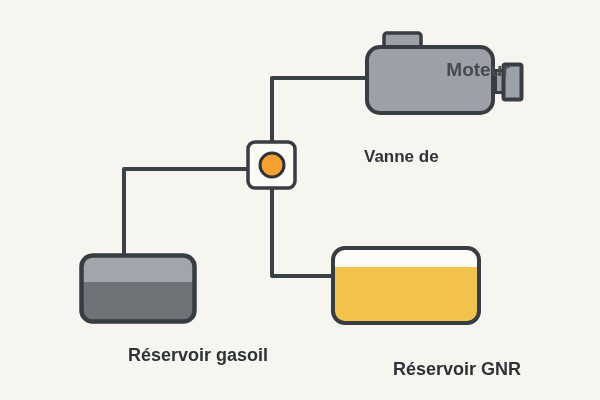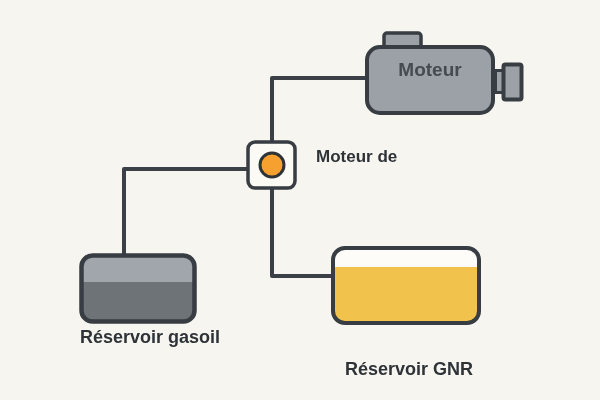--- a/index.html
+++ b/index.html
@@ -28,36 +28,37 @@
   .outline {
     stroke: #373d42;
   }
   .label {
     position: absolute;
     color: #2e3338;
     font-weight: 700;
     font-size: 18px;
     line-height: 21px;
     white-space: nowrap;
+    margin-left: 48px;
   }
   .label.center { text-align: center; }
   .engine-label {
     left: 365px; top: 59px; width: 130px;
     text-align: center;
     font-size: 19px;
     line-height: 21px;
     color: #454b50;
   }
   .valve-label {
     left: 316px; top: 146px;
     font-size: 17px;
     line-height: 22px;
     font-weight: 600;
   }
-  .diesel-tank-label { left: 60px;  top: 327px; width: 180px; }
+  .diesel-tank-label { left: 60px;  top: 345px; width: 180px; }
   .gnr-tank-label    { left: 319px; top: 359px; width: 180px; }
 </style>
 </head>
 <body>
 
 <div class="canvas">
 
   <svg class="diagram" viewBox="0 0 600 400">
     <defs>
       <clipPath id="clip-diesel-tank">
@@ -99,20 +100,20 @@
       <rect class="outline" x="248" y="142" width="47" height="46" rx="7" stroke-width="3.5" fill="#fbfaf5"></rect>
       <circle cx="272" cy="165" r="12" stroke="#2e3338" stroke-width="3" fill="#f6a12f"></circle>
     </g>
   </svg>
 
   <div class="label engine-label">
     <span>Moteur</span><br>
   </div>
 
   <div class="label valve-label">
-    <span>Moteur de</span><br>
+    <span>Vanne de</span><br>
   </div>
 
   <div class="label center diesel-tank-label">Réservoir gasoil</div>
 
   <div class="label center gnr-tank-label">Réservoir GNR</div>
 
 </div>
 
 </body></html>

